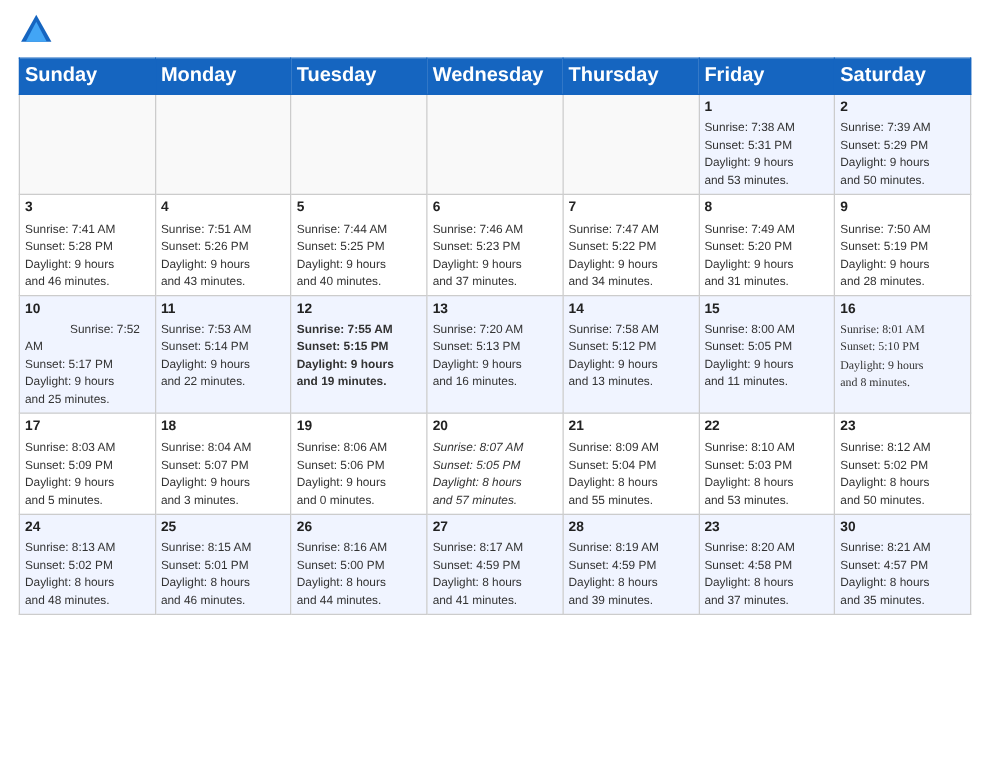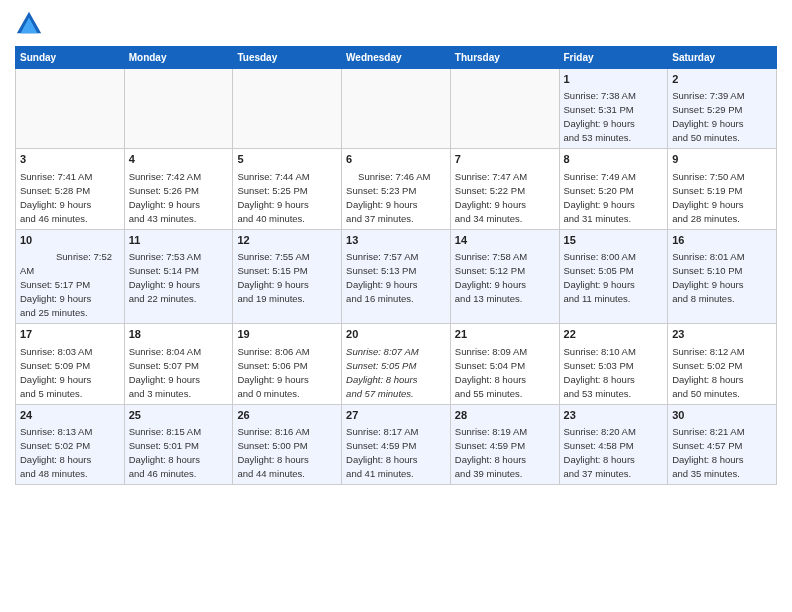--- a/index.html
+++ b/index.html
@@ -45,21 +45,21 @@
       color: #555;
     }
     table {
       width: 100%;
       border-collapse: collapse;
       table-layout: fixed;
     }
     th {
       background: #1565c0;
       color: #fff;
-      font-size: 10px;
+      font-size: 16px;
       font-weight: bold;
       padding: 5px 4px;
       text-align: left;
       border: 1px solid #1565c0;
     }
     td {
       border: 1px solid #ccc;
       vertical-align: top;
       padding: 3px 4px;
       font-size: 10px;
@@ -131,29 +131,29 @@
         <td class="alt-row"><span class="day-num">2</span><span class="day-info" style="white-space: pre-line;">Sunrise: 7:39 AM
 Sunset: 5:29 PM
 Daylight: 9 hours
 and 50 minutes.</span></td>
       </tr>
       <tr>
         <td><span class="day-num">3</span><span class="day-info" style="white-space: pre-line;">Sunrise: 7:41 AM
 Sunset: 5:28 PM
 Daylight: 9 hours
 and 46 minutes.</span></td>
-        <td><span class="day-num">4</span><span class="day-info" style="white-space: pre-line;">Sunrise: 7:42 AM
+        <td><span class="day-num">4</span><span class="day-info" style="white-space: pre-line;">Sunrise: 7:51 AM
 Sunset: 5:26 PM
 Daylight: 9 hours
 and 43 minutes.</span></td>
         <td><span class="day-num">5</span><span class="day-info" style="white-space: pre-line;">Sunrise: 7:44 AM
 Sunset: 5:25 PM
 Daylight: 9 hours
 and 40 minutes.</span></td>
-        <td><span class="day-num">6</span><span class="day-info" style="white-space: pre-line; margin-left: 12px;">Sunrise: 7:46 AM
+        <td><span class="day-num">6</span><span class="day-info" style="white-space: pre-line;">Sunrise: 7:46 AM
 Sunset: 5:23 PM
 Daylight: 9 hours
 and 37 minutes.</span></td>
         <td><span class="day-num">7</span><span class="day-info" style="white-space: pre-line;">Sunrise: 7:47 AM
 Sunset: 5:22 PM
 Daylight: 9 hours
 and 34 minutes.</span></td>
         <td><span class="day-num">8</span><span class="day-info" style="white-space: pre-line;">Sunrise: 7:49 AM
 Sunset: 5:20 PM
 Daylight: 9 hours
@@ -165,37 +165,37 @@
       </tr>
       <tr>
         <td class="alt-row"><span class="day-num">10</span><span class="day-info" style="white-space: pre-line; margin-left: 36px;">Sunrise: 7:52 AM
 Sunset: 5:17 PM
 Daylight: 9 hours
 and 25 minutes.</span></td>
         <td class="alt-row"><span class="day-num">11</span><span class="day-info" style="white-space: pre-line;">Sunrise: 7:53 AM
 Sunset: 5:14 PM
 Daylight: 9 hours
 and 22 minutes.</span></td>
-        <td class="alt-row"><span class="day-num">12</span><span class="day-info" style="white-space: pre-line;">Sunrise: 7:55 AM
+        <td class="alt-row"><span class="day-num">12</span><span class="day-info" style="white-space: pre-line; font-weight: bold;">Sunrise: 7:55 AM
 Sunset: 5:15 PM
 Daylight: 9 hours
 and 19 minutes.</span></td>
-        <td class="alt-row"><span class="day-num">13</span><span class="day-info" style="white-space: pre-line;">Sunrise: 7:57 AM
+        <td class="alt-row"><span class="day-num">13</span><span class="day-info" style="white-space: pre-line;">Sunrise: 7:20 AM
 Sunset: 5:13 PM
 Daylight: 9 hours
 and 16 minutes.</span></td>
         <td class="alt-row"><span class="day-num">14</span><span class="day-info" style="white-space: pre-line;">Sunrise: 7:58 AM
 Sunset: 5:12 PM
 Daylight: 9 hours
 and 13 minutes.</span></td>
         <td class="alt-row"><span class="day-num">15</span><span class="day-info" style="white-space: pre-line;">Sunrise: 8:00 AM
 Sunset: 5:05 PM
 Daylight: 9 hours
 and 11 minutes.</span></td>
-        <td class="alt-row"><span class="day-num">16</span><span class="day-info" style="white-space: pre-line;">Sunrise: 8:01 AM
+        <td class="alt-row"><span class="day-num">16</span><span class="day-info" style="white-space: pre-line; font-family: Liberation Serif, serif;">Sunrise: 8:01 AM
 Sunset: 5:10 PM
 Daylight: 9 hours
 and 8 minutes.</span></td>
       </tr>
       <tr>
         <td><span class="day-num">17</span><span class="day-info" style="white-space: pre-line;">Sunrise: 8:03 AM
 Sunset: 5:09 PM
 Daylight: 9 hours
 and 5 minutes.</span></td>
         <td><span class="day-num">18</span><span class="day-info" style="white-space: pre-line;">Sunrise: 8:04 AM

